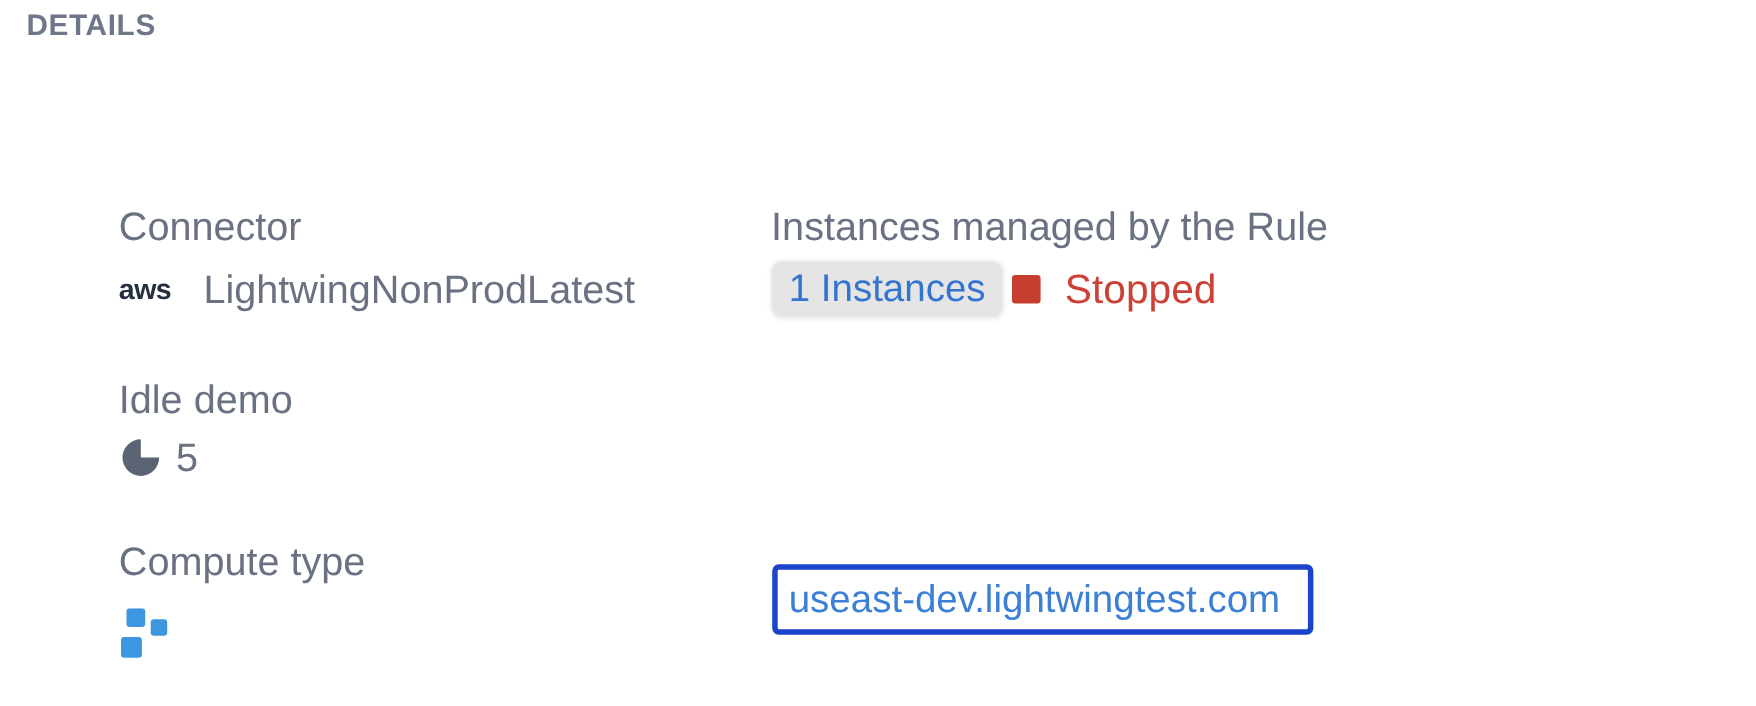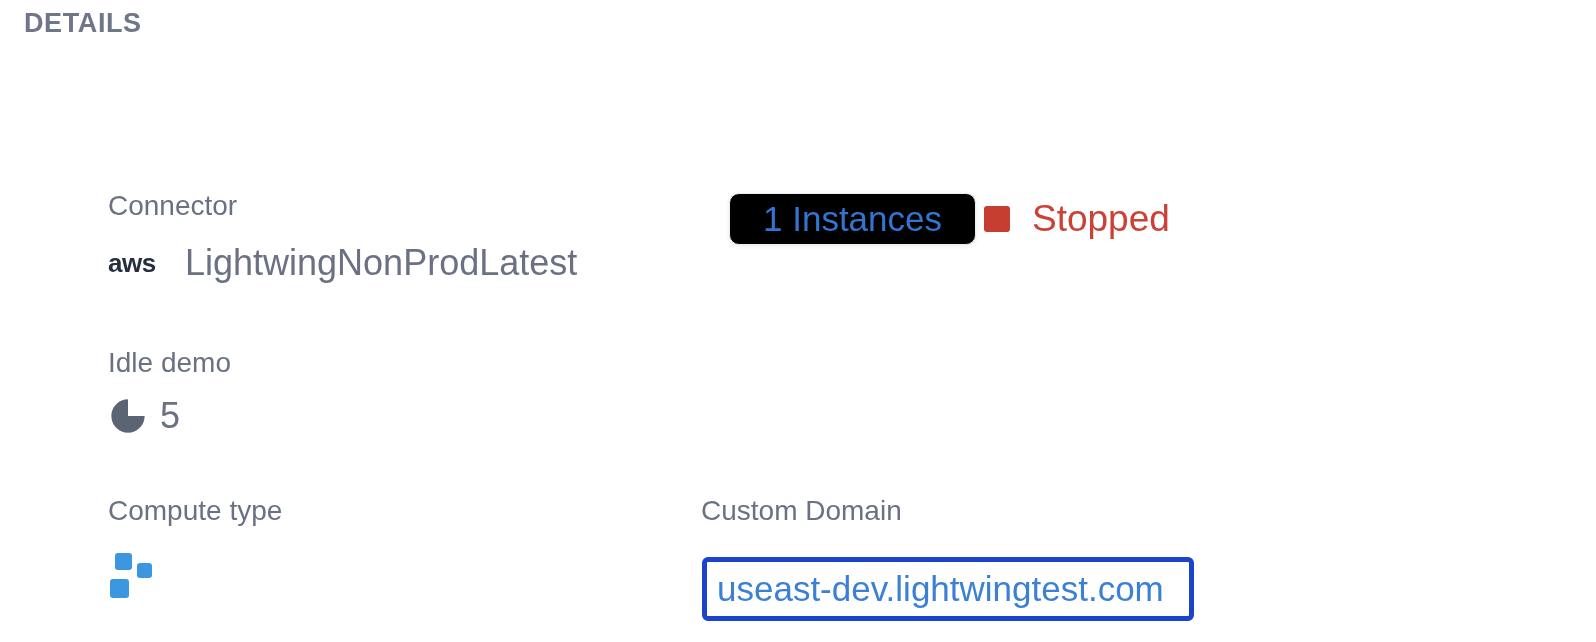--- a/index.html
+++ b/index.html
@@ -18,21 +18,21 @@
   }
   .field { position:absolute; }
   #f-connector { left:108px; top:184px; }
   #f-idle      { left:108px; top:341px; }
   #f-compute   { left:108px; top:489px; }
   #f-instances { left:701px; top:184px; }
   #f-host      { left:701px; top:341px; }
   #f-custom    { left:701px; top:489px; }
 
   .label {
-    font-size:28px; line-height:44px;
+    font-size:36px; line-height:44px;
     color:var(--text-slate,#6a7183);
     white-space:nowrap;
   }
   .value-row { display:flex; align-items:center; height:54px; margin-top:8px; }
   #f-idle .value-row { margin-top:4px; }
   #f-compute .value-row { margin-top:16px; }
   .value-text {
     font-size:36px; color:var(--text-slate,#6a7183); white-space:nowrap;
   }
 
@@ -45,27 +45,27 @@
   .aws-smile { display:block; margin-top:-2px; }
 
   
   .pie-icon { display:block; margin-right:12px; }
 
   
   .compute-icon { display:block; margin-right:12px; }
 
   
   .instances-pill {
-    display:inline-flex; align-items:center; height:52px; padding:0 33px;
-    background:#000000;
+    display:inline-flex; align-items:center; height:52px; padding:0 15px;
+    background:#e5e5e5;
     border:1px solid var(--pill-border,#ebedf2);
     border-radius:10px;
     box-shadow:0 1px 5px rgba(40,50,80,0.10);
     font-size:35px; color:var(--link-blue,#3374d0);
-    cursor:pointer; white-space:nowrap;margin-left:28px;
+    cursor:pointer; white-space:nowrap;
   }
   .status-square {
     width:26px; height:26px; border-radius:3px;
     background:var(--status-square-red,#c63e30);
     margin-left:8px; flex:none;
   }
   .status-text {
     font-size:37px; color:var(--status-red,#cc4136);
     margin-left:22px; white-space:nowrap;
   }
@@ -121,28 +121,28 @@
     <div class="value-row">
       <svg class="compute-icon" width="45" height="46" viewBox="0 0 45 46">
         <rect x="7" y="0" width="17" height="17" rx="3" fill="#3d97e0"></rect>
         <rect x="29" y="10" width="15" height="15" rx="3" fill="#3d97e0"></rect>
         <rect x="2" y="26" width="19" height="19" rx="3" fill="#3d97e0"></rect>
       </svg>
     </div>
   </div>
 
   <div class="field" id="f-instances">
+    <div class="label">Instances managed by the Rule</div>
     <div class="value-row">
       <span class="instances-pill">1 Instances</span>
       <span class="status-square"></span>
       <span class="status-text">Stopped</span>
     </div>
   </div>
 
 
   <div class="field" id="f-custom">
-    <div class="label">Custom Domain</div>
     <div class="domain-box">
       <span>useast-dev.lightwingtest.com</span>
     </div>
   </div>
 
 </div>
 
 </body></html>

